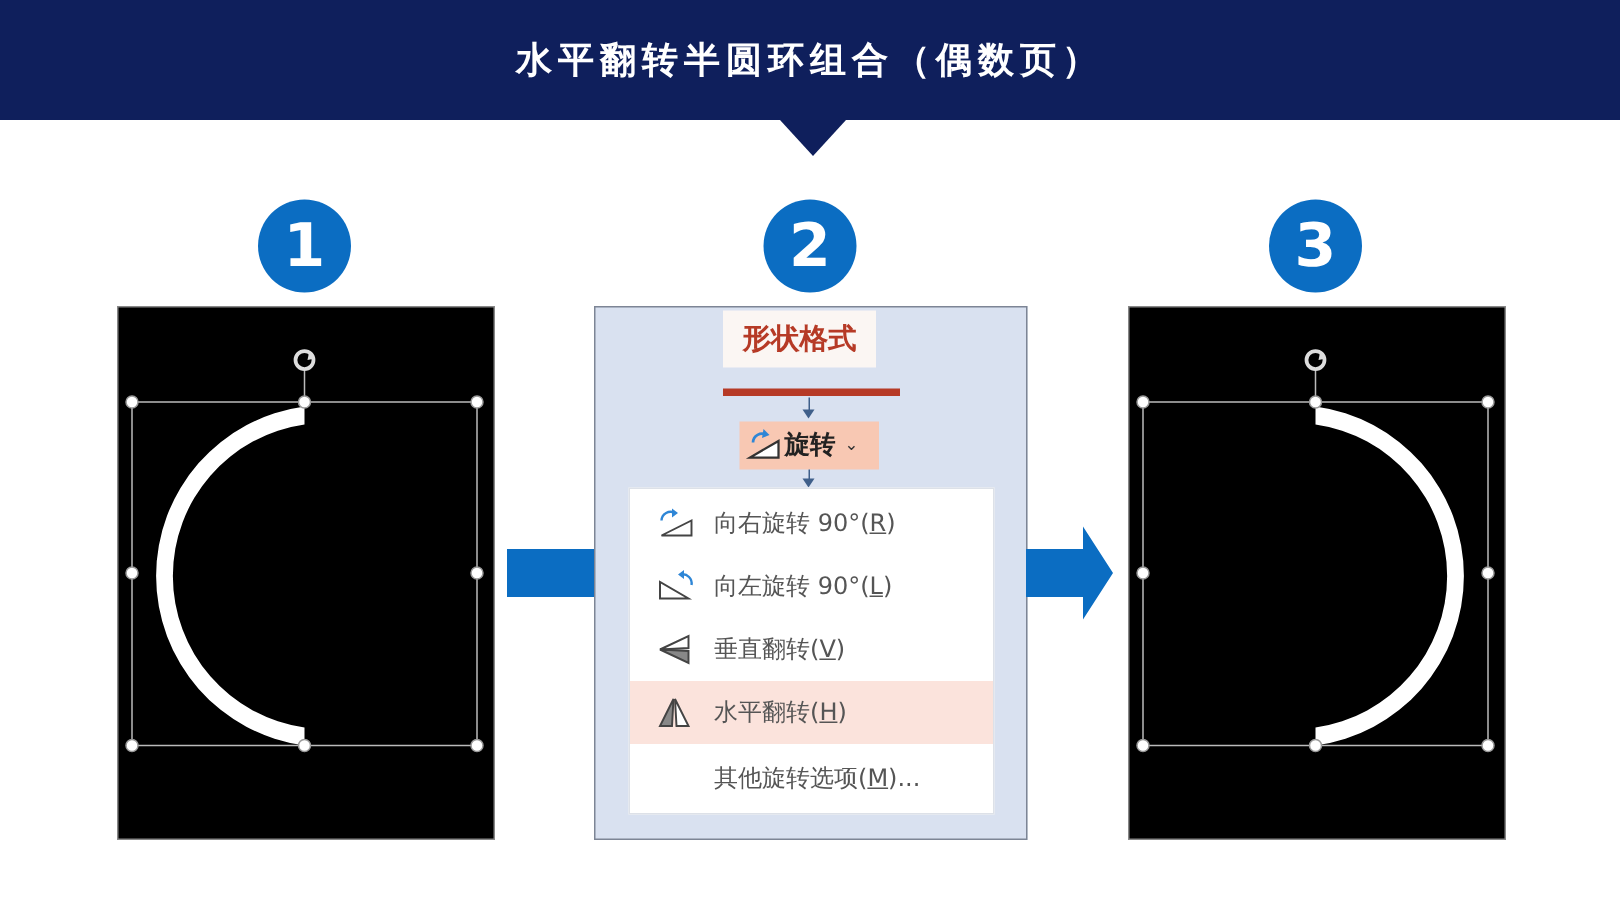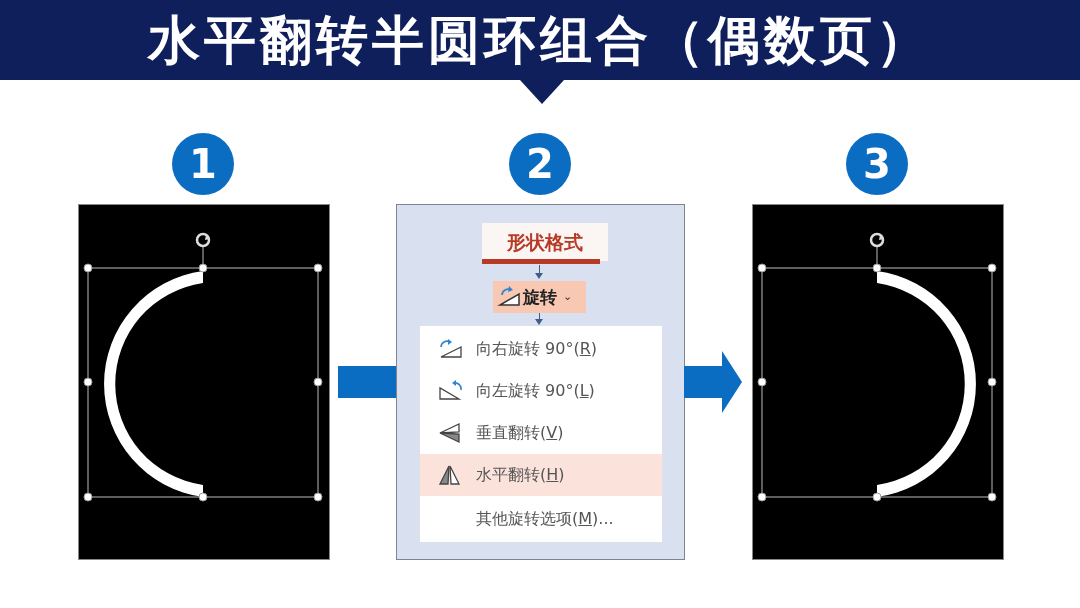--- a/index.html
+++ b/index.html
@@ -1,34 +1,34 @@
 <!DOCTYPE html>
 <html><head>
 <meta charset="utf-8">
 <style>
   * { box-sizing: border-box; margin: 0; padding: 0; }
   html, body { width: 1080px; height: 608px; overflow: hidden; background: #ffffff; }
   body { position: relative; font-family: "DejaVu Sans", "Liberation Sans", sans-serif; }
 
   .banner { position: absolute; left: 0; top: 0; width: 1080px; height: 80px; background: #0f1f5c; }
   .banner-title { position: absolute; left: 0; top: 0; width: 1080px; height: 80px; line-height: 80px;
-    text-align: center; color: #ffffff; font-size: 52px; font-weight: bold; letter-spacing: 4px; }
+    text-align: center; color: #ffffff; font-size: 24px; font-weight: bold; letter-spacing: 4px; }
   .banner-pointer { position: absolute; left: 520px; top: 80px; width: 0; height: 0;
     border-left: 22px solid transparent; border-right: 22px solid transparent; border-top: 24px solid #0f1f5c; }
 
   .step-badge { position: absolute; width: 62px; height: 62px; border-radius: 50%; background: #0b6dc2;
     color: #ffffff; font-size: 40px; font-weight: bold; text-align: center; line-height: 62px; top: 133px; }
 
   .panel-black { position: absolute; top: 204px; width: 252px; height: 356px; background: #000000; border: 1px solid #888; }
   .panel-black svg { position: absolute; left: 0; top: 0; }
 
   .arrow { position: absolute; }
 
   .panel-mid { position: absolute; left: 396px; top: 204px; width: 289px; height: 356px; background: #d9e1f0; border: 1px solid #7d8595; }
-  .tab-label { position: absolute; left: 85px; top: 18px; width: 126px; height: 38px; background: #fbf6f3;
+  .tab-label { position: absolute; left: 85px; top: 2px; width: 102px; height: 38px; background: #fbf6f3;
     color: #b63a26; font-size: 19px; font-weight: bold; text-align: center; line-height: 38px; }
   .tab-underline { position: absolute; left: 85px; top: 54px; width: 118px; height: 5px; background: #b63a26; }
   .flow-line { position: absolute; left: 142px; width: 1px; background: #3f5f8a; }
   .flow-head { position: absolute; left: 138px; width: 0; height: 0; border-left: 4px solid transparent; border-right: 4px solid transparent; border-top: 6px solid #3f5f8a; }
   .rotate-btn { position: absolute; left: 96px; top: 76px; width: 93px; height: 32px; background: #f8c8b3; }
   .rotate-btn .lbl { position: absolute; left: 30px; top: 0; line-height: 32px; font-size: 17px; color: #222; font-weight: bold; }
   .rotate-btn .chev { position: absolute; left: 70px; top: 0; line-height: 31px; font-size: 11px; color: #333; }
 
   .menu { position: absolute; left: 22px; top: 120px; width: 244px; height: 218px; background: #ffffff; border: 1px solid #dde1e8; }
   .menu-item { position: absolute; left: 0; width: 242px; height: 42px; }

